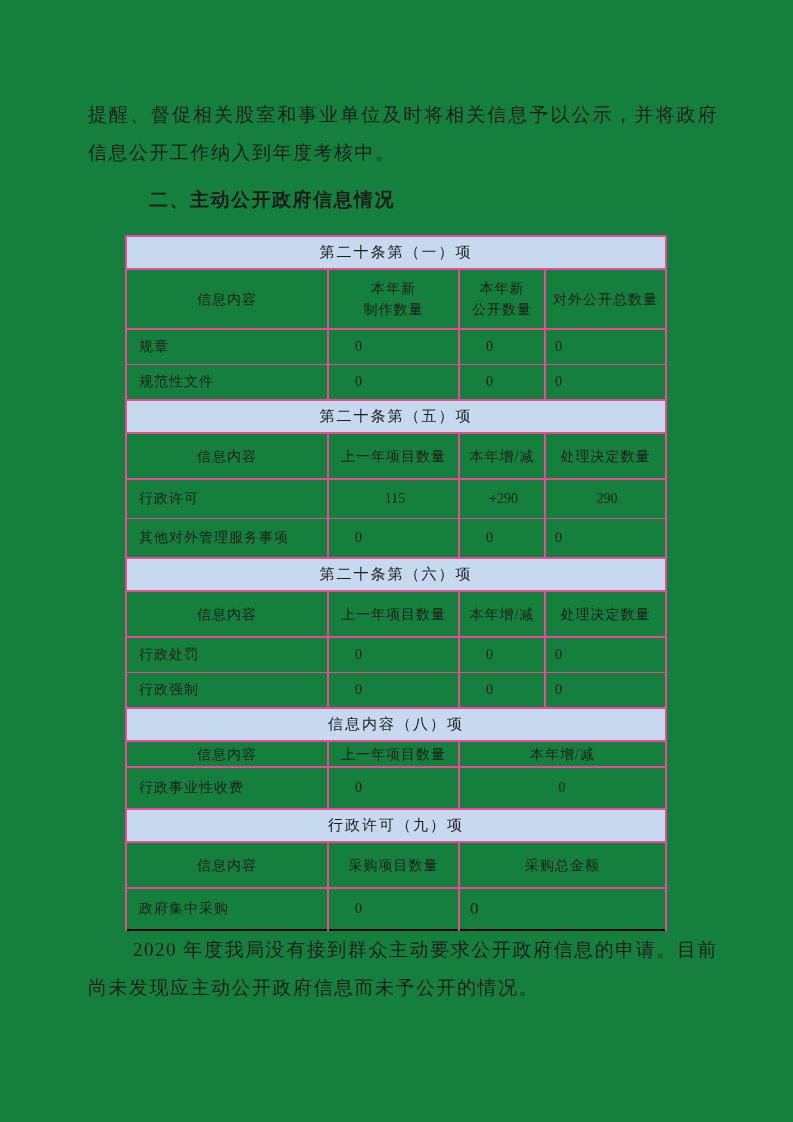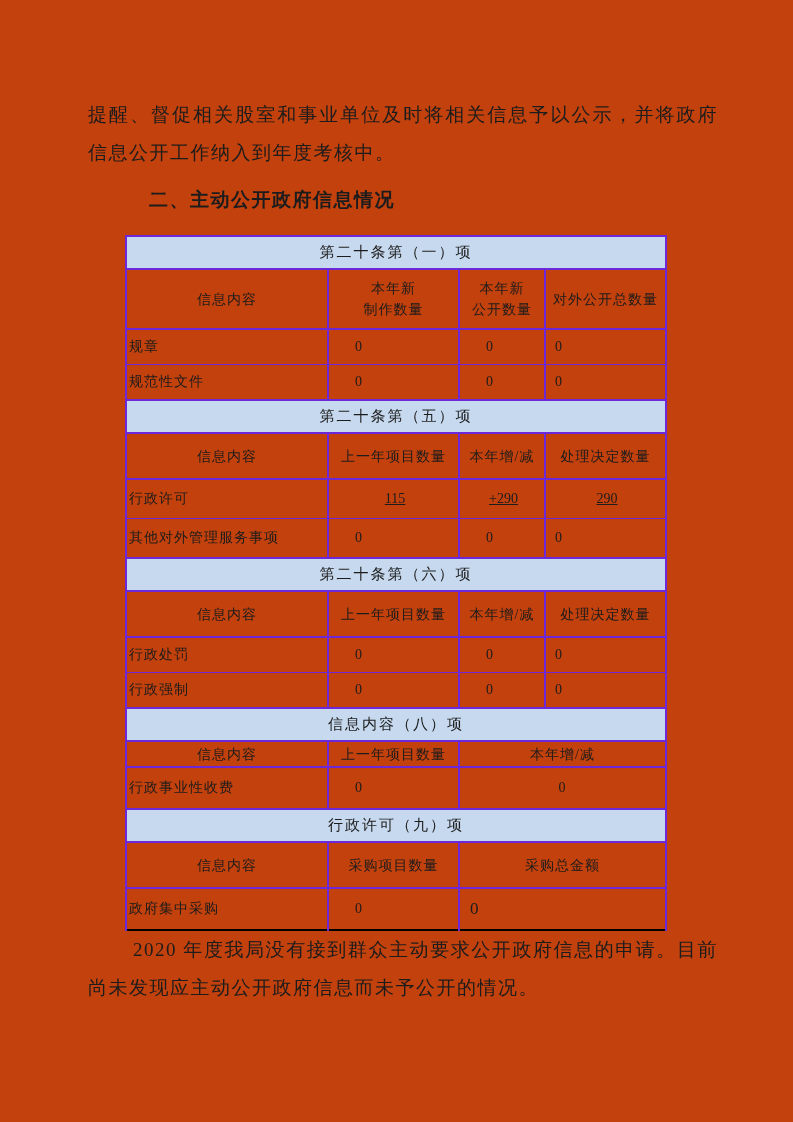--- a/index.html
+++ b/index.html
@@ -1,20 +1,20 @@
 <!DOCTYPE html>
 <html style="--header-bg: #c7d9ee; --text-color: #1c1c1c;"><head>
 <meta charset="utf-8">
 <style>
   html, body { margin: 0; padding: 0; background: #ffffff; }
   .page {
     position: relative;
     width: 793px;
     height: 1122px;
-    background: #c2410c;
+    background: #15803d;
     overflow: hidden;
     font-family: "Liberation Serif", "DejaVu Serif", serif;
     color: var(--text-color, #1c1c1c);
   }
   .content {
     position: absolute;
     left: 88px;
     top: 96px;
     width: 630px;
   }
@@ -42,21 +42,21 @@
   
   table.report {
     margin-left: 37px;
     margin-top: 0px;
     width: 540px;
     table-layout: fixed;
     border-collapse: collapse;
     border: 2px solid #000;
   }
   table.report td {
-    border: 2px solid #6d28d9;
+    border: 2px solid #ec4899;
     font-size: 14px;
     vertical-align: middle;
     overflow: hidden;
     margin-top: 28px;
   }
   tr.title-row td {
     background: var(--header-bg, #c7d9ee);
     text-align: center;
     height: 29px;
     font-size: 15px;
@@ -67,24 +67,24 @@
     height: 42px;
     white-space: pre-line;
     line-height: 21px;
     letter-spacing: 1px;
   }
   .sec-0 tr.colhdr-row td { height: 56px; }
   .sec-3 tr.colhdr-row td { height: 22px; }
   tr.data-row td { height: 32px; border-top-width: 1px; border-bottom-width: 1px; }
   .sec-1 tr.data-row td { height: 36px; }
   .sec-3 tr.data-row td, .sec-4 tr.data-row td { height: 38px; }
-  td.label-cell { text-align: left; padding-left: 2px; letter-spacing: 1px; }
+  td.label-cell { text-align: left; padding-left: 12px; letter-spacing: 1px; }
   td.num-cell { text-align: left; padding-left: 26px; }
   td.num-cell.c3 { padding-left: 9px; }
-  .sec-1 tr.data-row:nth-child(3) td.num-cell { text-align: center; padding-left: 4px; text-decoration: underline; }
+  .sec-1 tr.data-row:nth-child(3) td.num-cell { text-align: center; padding-left: 4px; }
   .sec-3 td.num-cell.merged { text-align: center; padding-left: 0; }
   .sec-4 td.num-cell.merged { font-size: 17px; padding-left: 10px; }
 </style>
 </head>
 <body>
 
 <div class="page">
   <div class="content">
 
     <p class="body-par">提醒、督促相关股室和事业单位及时将相关信息予以公示，并将政府信息公开工作纳入到年度考核中。</p>

